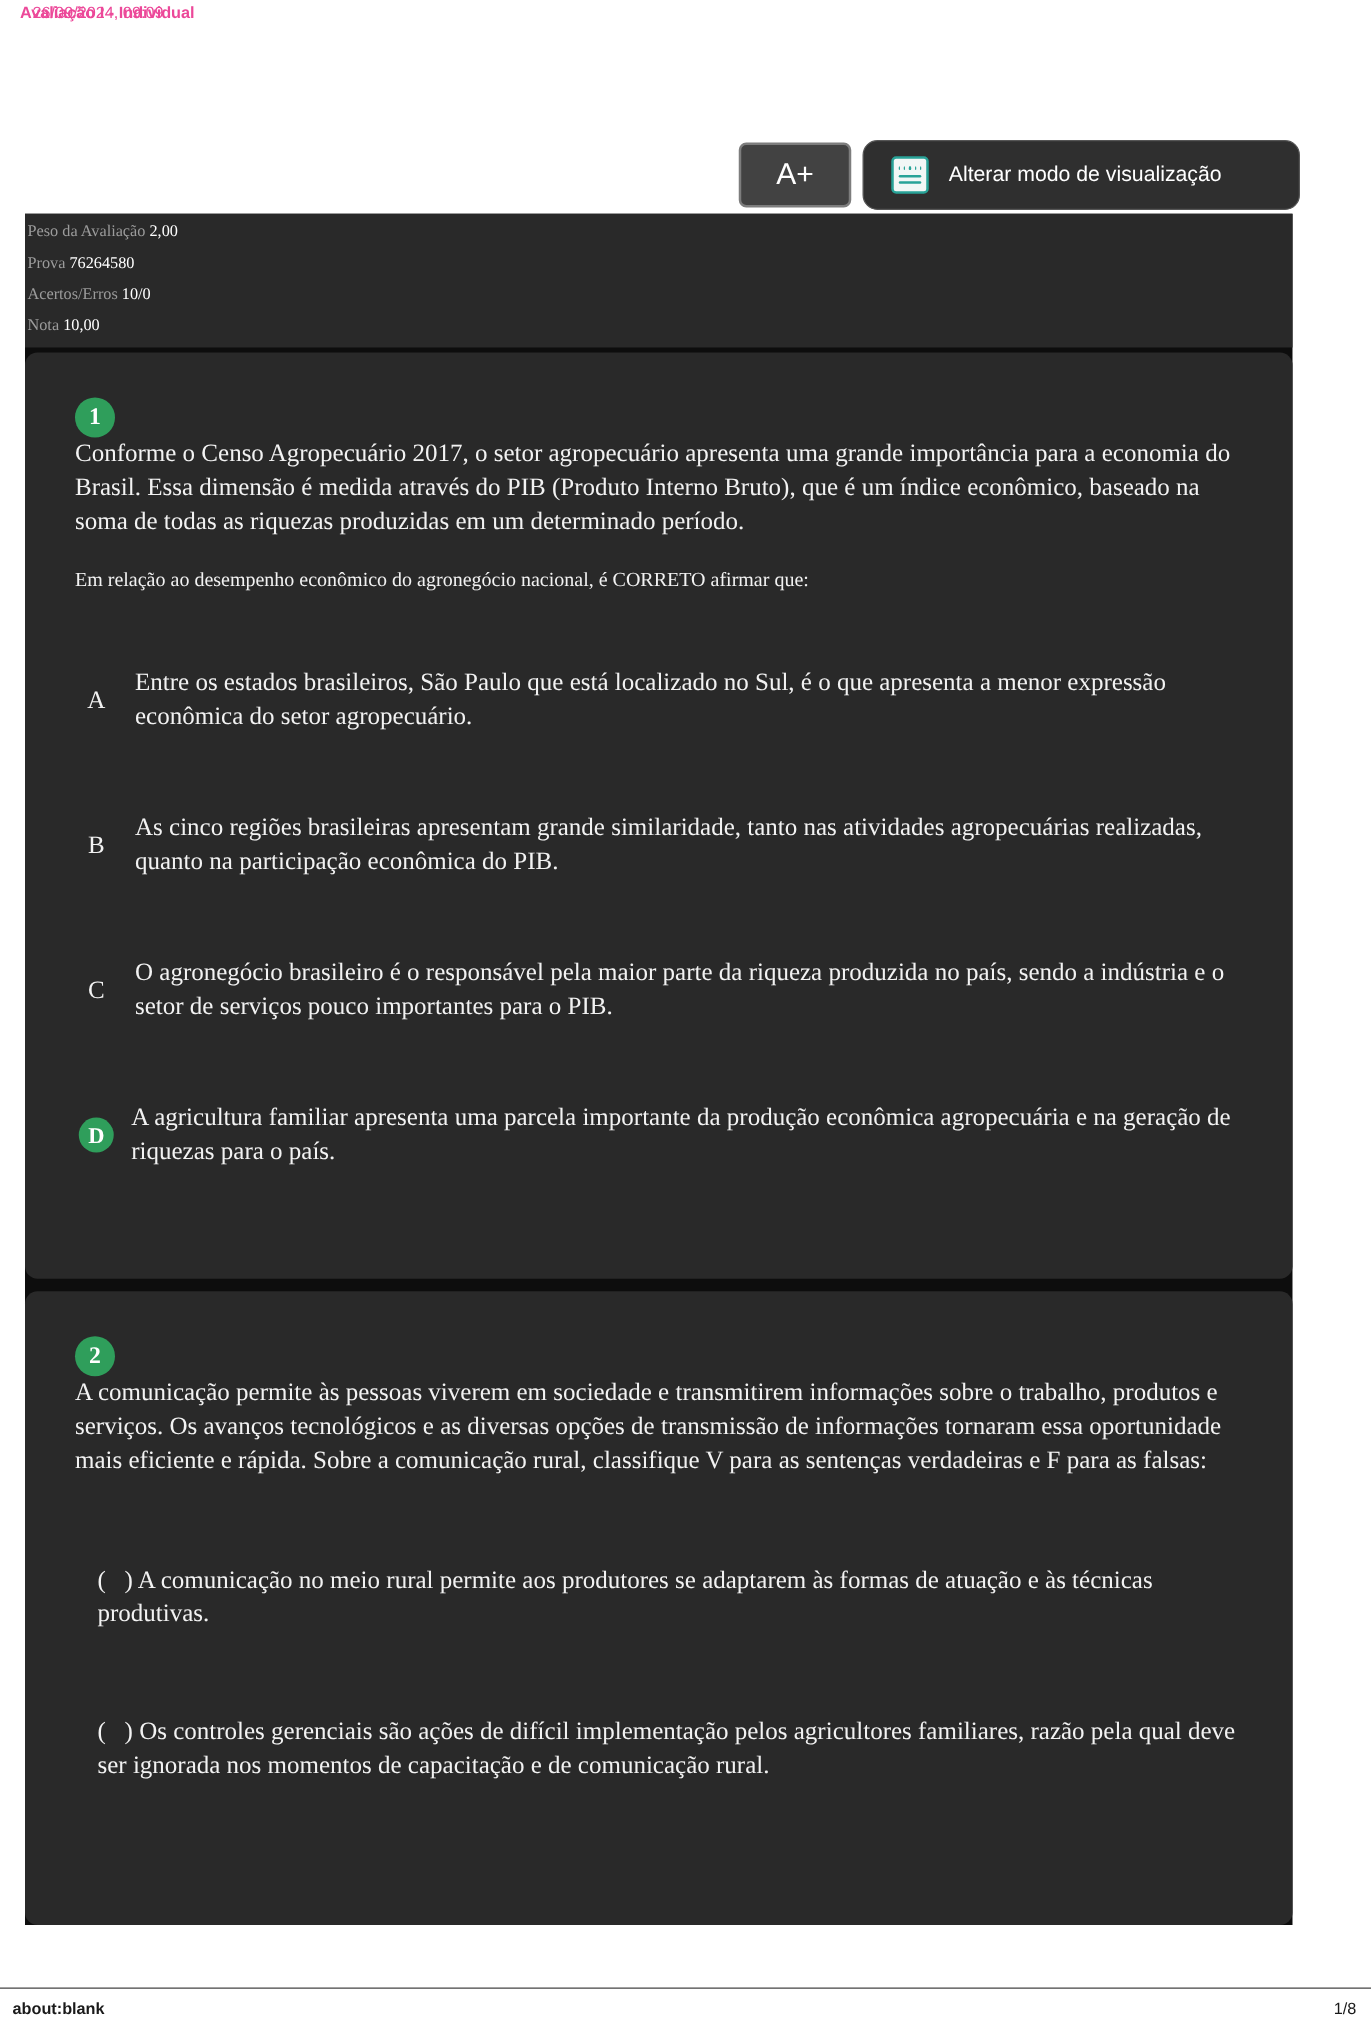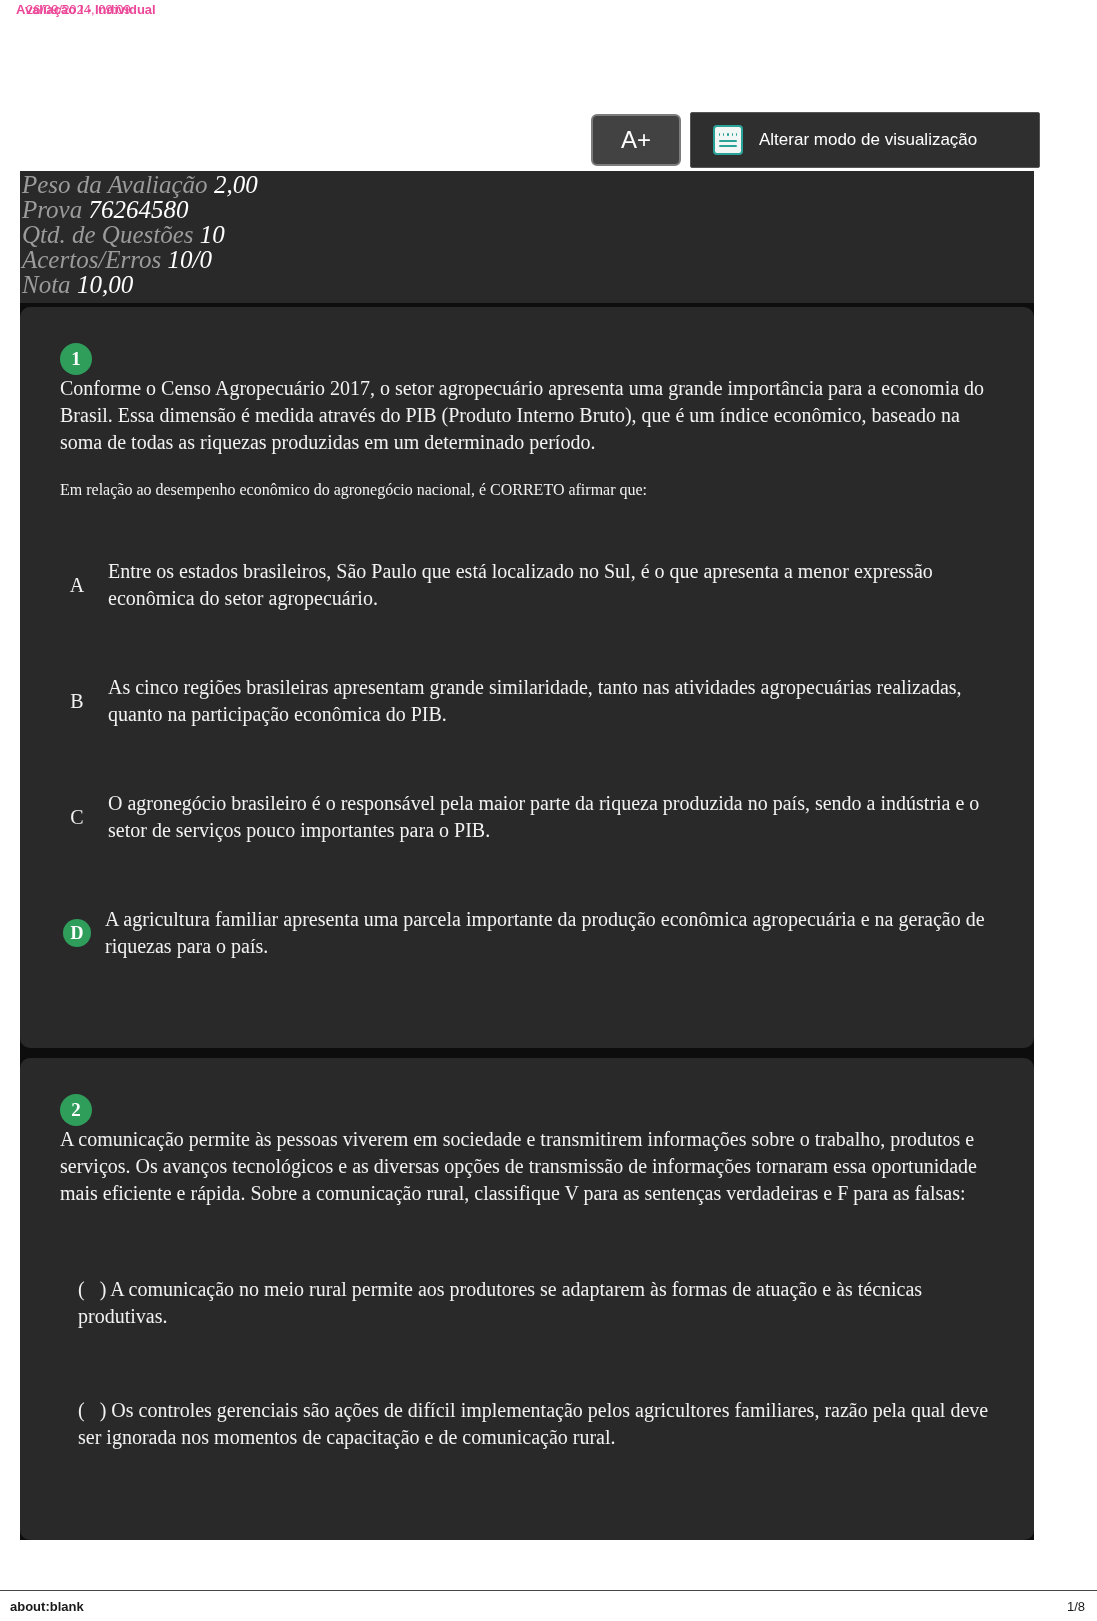--- a/index.html
+++ b/index.html
@@ -15,35 +15,35 @@
                 font-family:"Liberation Sans",sans-serif;font-size:13px;color:#1a1a1a;}
   .pf-left{position:absolute;left:10px;top:8px;font-weight:bold;}
   .pf-right{position:absolute;right:12px;top:8px;}
 
   
   .btn-fontsize{position:absolute;left:591px;top:114px;width:90px;height:52px;
                 background:#424242;border:2px solid #7d7d7d;border-radius:6px;color:#ffffff;
                 font-family:"Liberation Sans",sans-serif;font-size:24px;
                 display:flex;align-items:center;justify-content:center;cursor:pointer;box-sizing:border-box;}
   .btn-viewmode{position:absolute;left:690px;top:112px;width:350px;height:56px;
-                background:#2f2f2f;border:1px solid #565656;border-radius:2px;color:#ffffff;
+                background:#2f2f2f;border:1px solid #565656;border-radius:12px;color:#ffffff;
                 font-family:"Liberation Sans",sans-serif;font-size:17px;
                 display:flex;align-items:center;gap:16px;padding-left:22px;cursor:pointer;box-sizing:border-box;}
   .vm-icon{width:30px;height:30px;border:2px solid #29a398;border-radius:4px;background:#f2f7f6;
            box-sizing:border-box;display:flex;flex-direction:column;justify-content:space-evenly;
            padding:3px 4px;}
   .vm-icon .dots{display:flex;gap:3px;}
   .vm-icon .dots i{width:3px;height:3px;background:#29a398;border-radius:50%;display:block;}
   .vm-icon .bar{height:2px;background:#29a398;border-radius:1px;}
 
   
   .dark-wrap{position:absolute;left:20px;top:171px;width:1014px;height:1369px;
              background:#0d0d0d;display:flex;flex-direction:column;}
   .summary{background:#292929;padding:1px 8px 6px 2px;}
-  .summary-row{font-size:25px;line-height:25px;color:#9b9b9b;font-style:italic;}
+  .summary-row{font-size:13px;line-height:25px;color:#9b9b9b;}
   .summary-row .val{color:#ffffff;}
 
   .qcard{background:#292929;border-radius:10px;box-sizing:border-box;
          padding:36px 40px 30px 40px;color:#f2f2f2;}
   .qcard1{height:741px;margin-top:4px;}
   .qcard2{flex:1;margin-top:10px;}
 
   .qbadge{width:32px;height:32px;border-radius:50%;background:#2f9e5b;color:#ffffff;
           display:flex;align-items:center;justify-content:center;
           font-size:19px;font-weight:bold;}
@@ -92,23 +92,20 @@
   <div class="dark-wrap">
 
     <div class="summary">
       <div class="summary-row">
         <span>Peso da Avaliação </span><span class="val">2,00</span>
       </div>
       <div class="summary-row">
         <span>Prova </span><span class="val">76264580</span>
       </div>
       <div class="summary-row">
-        <span>Qtd. de Questões </span><span class="val">10</span>
-      </div>
-      <div class="summary-row">
         <span>Acertos/Erros </span><span class="val">10/0</span>
       </div>
       <div class="summary-row">
         <span>Nota </span><span class="val">10,00</span>
       </div>
     </div>
 
     <div class="qcard qcard1">
       <div class="qbadge">
         <span>1</span>

